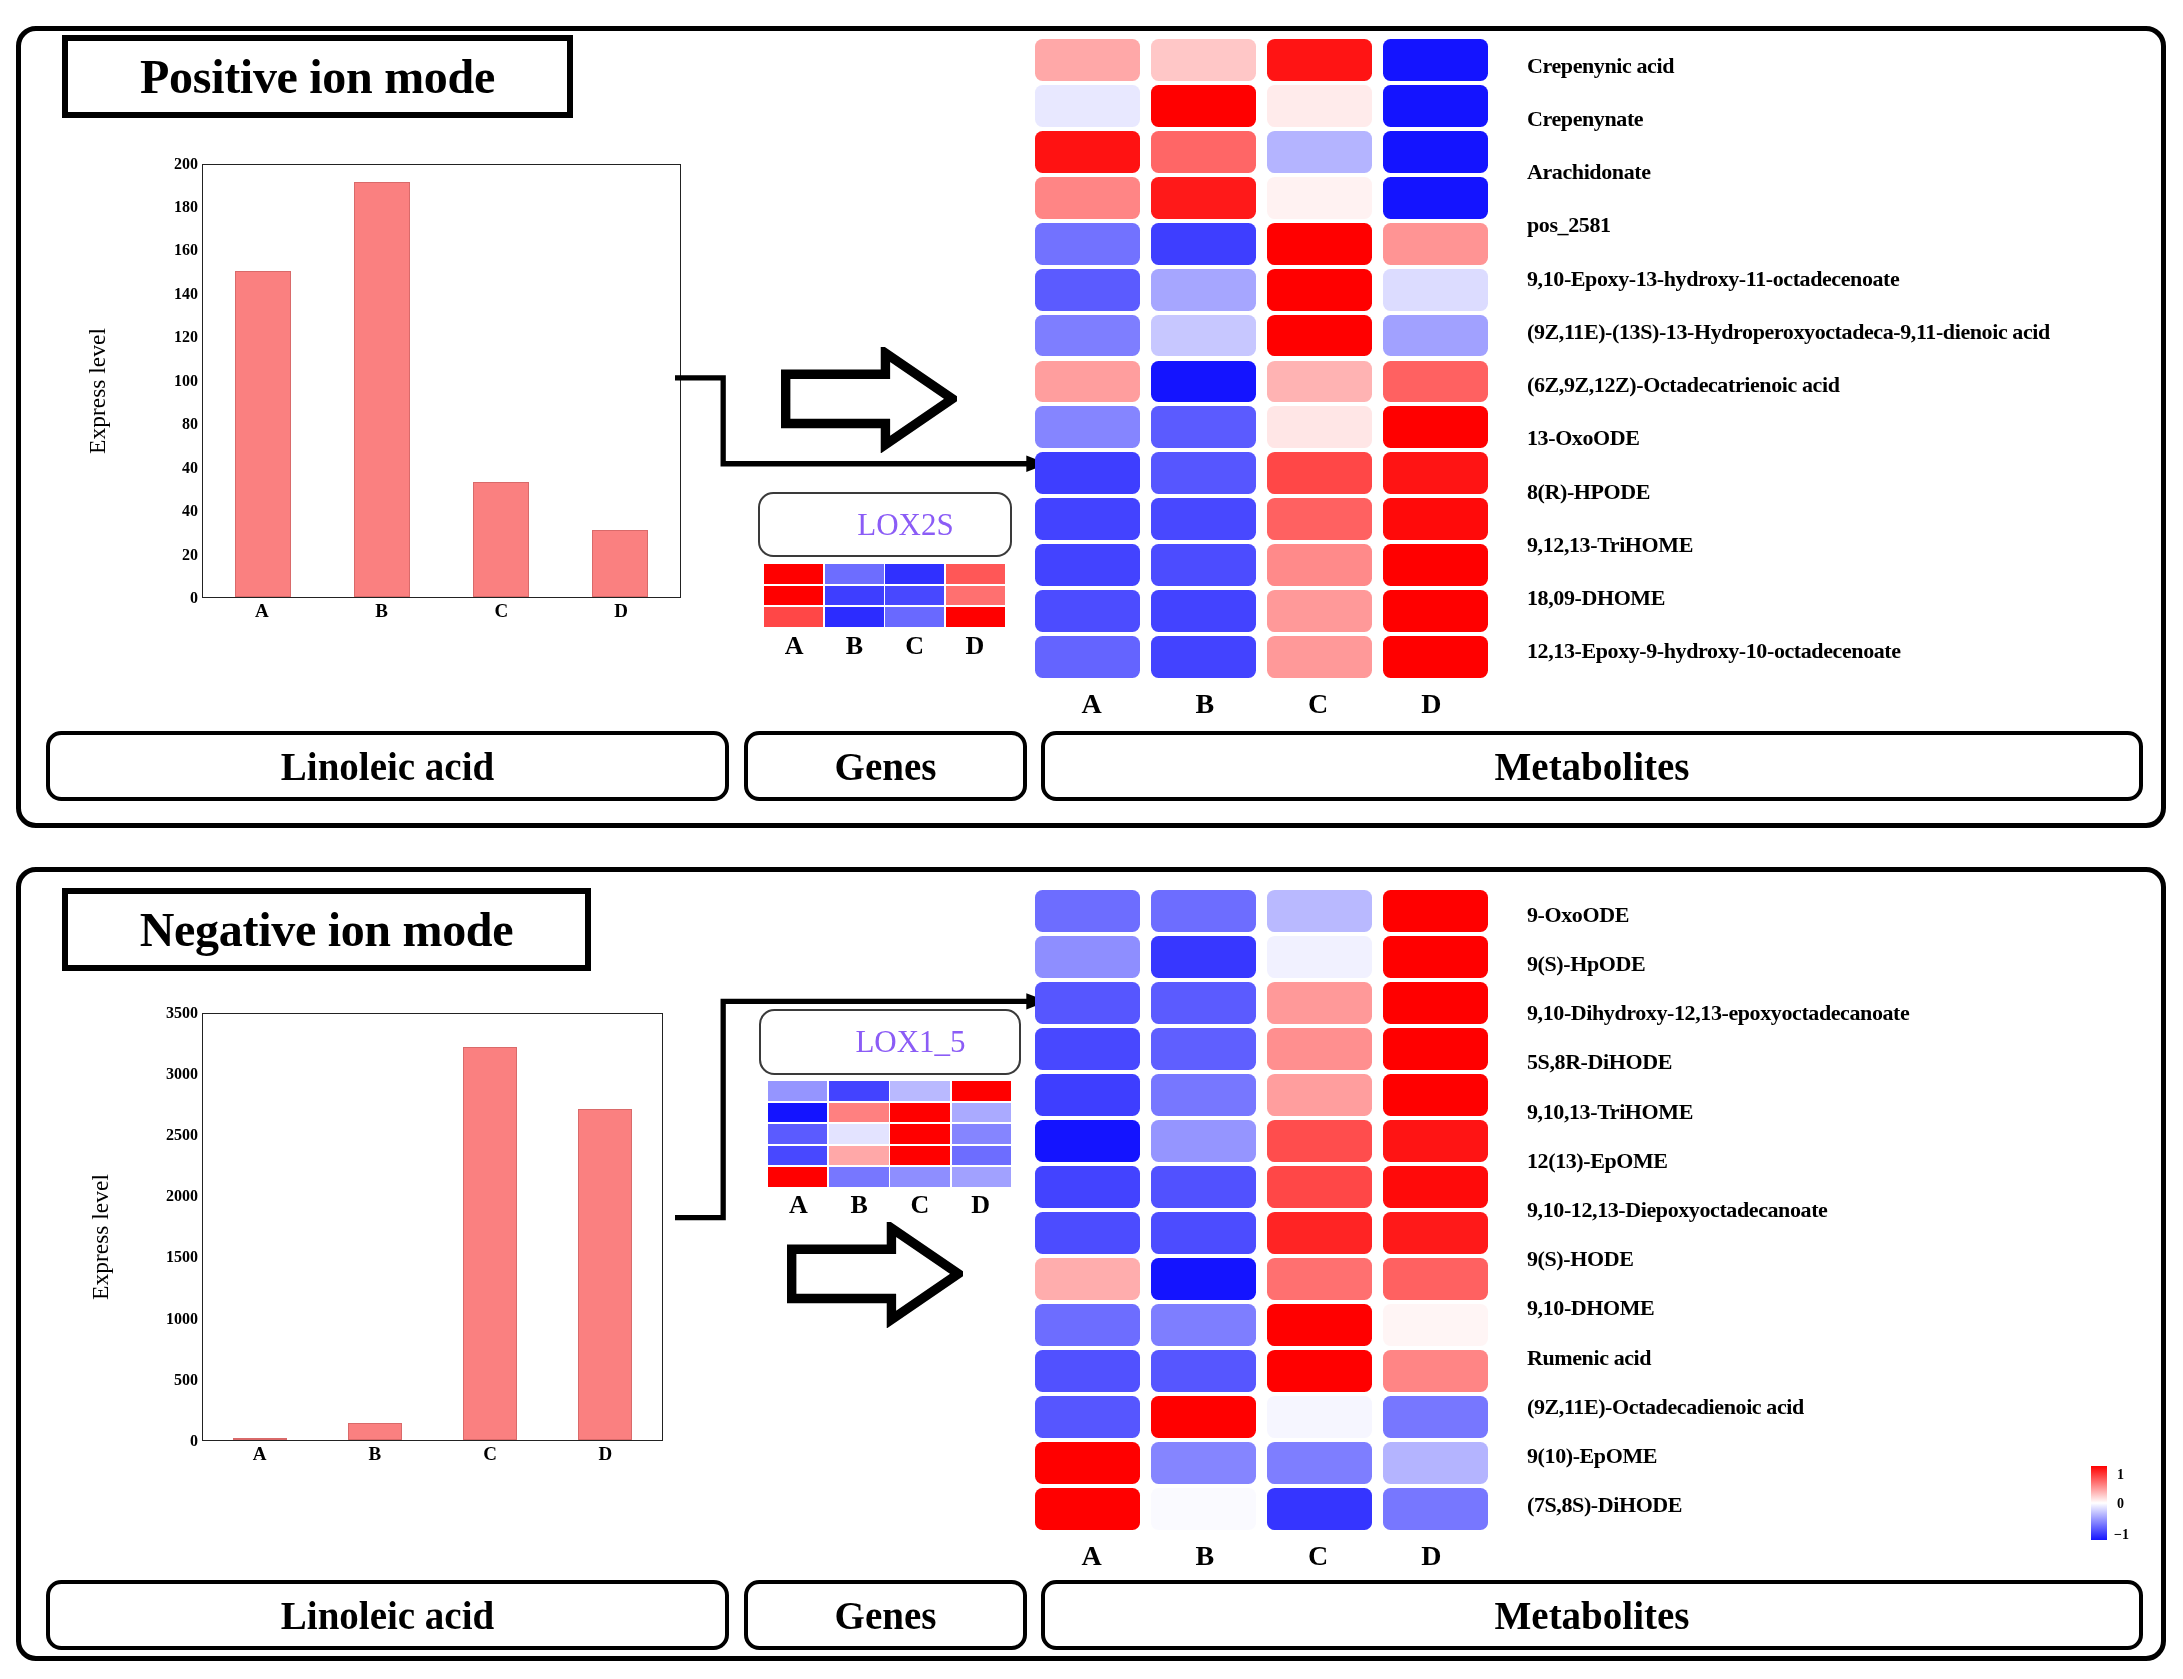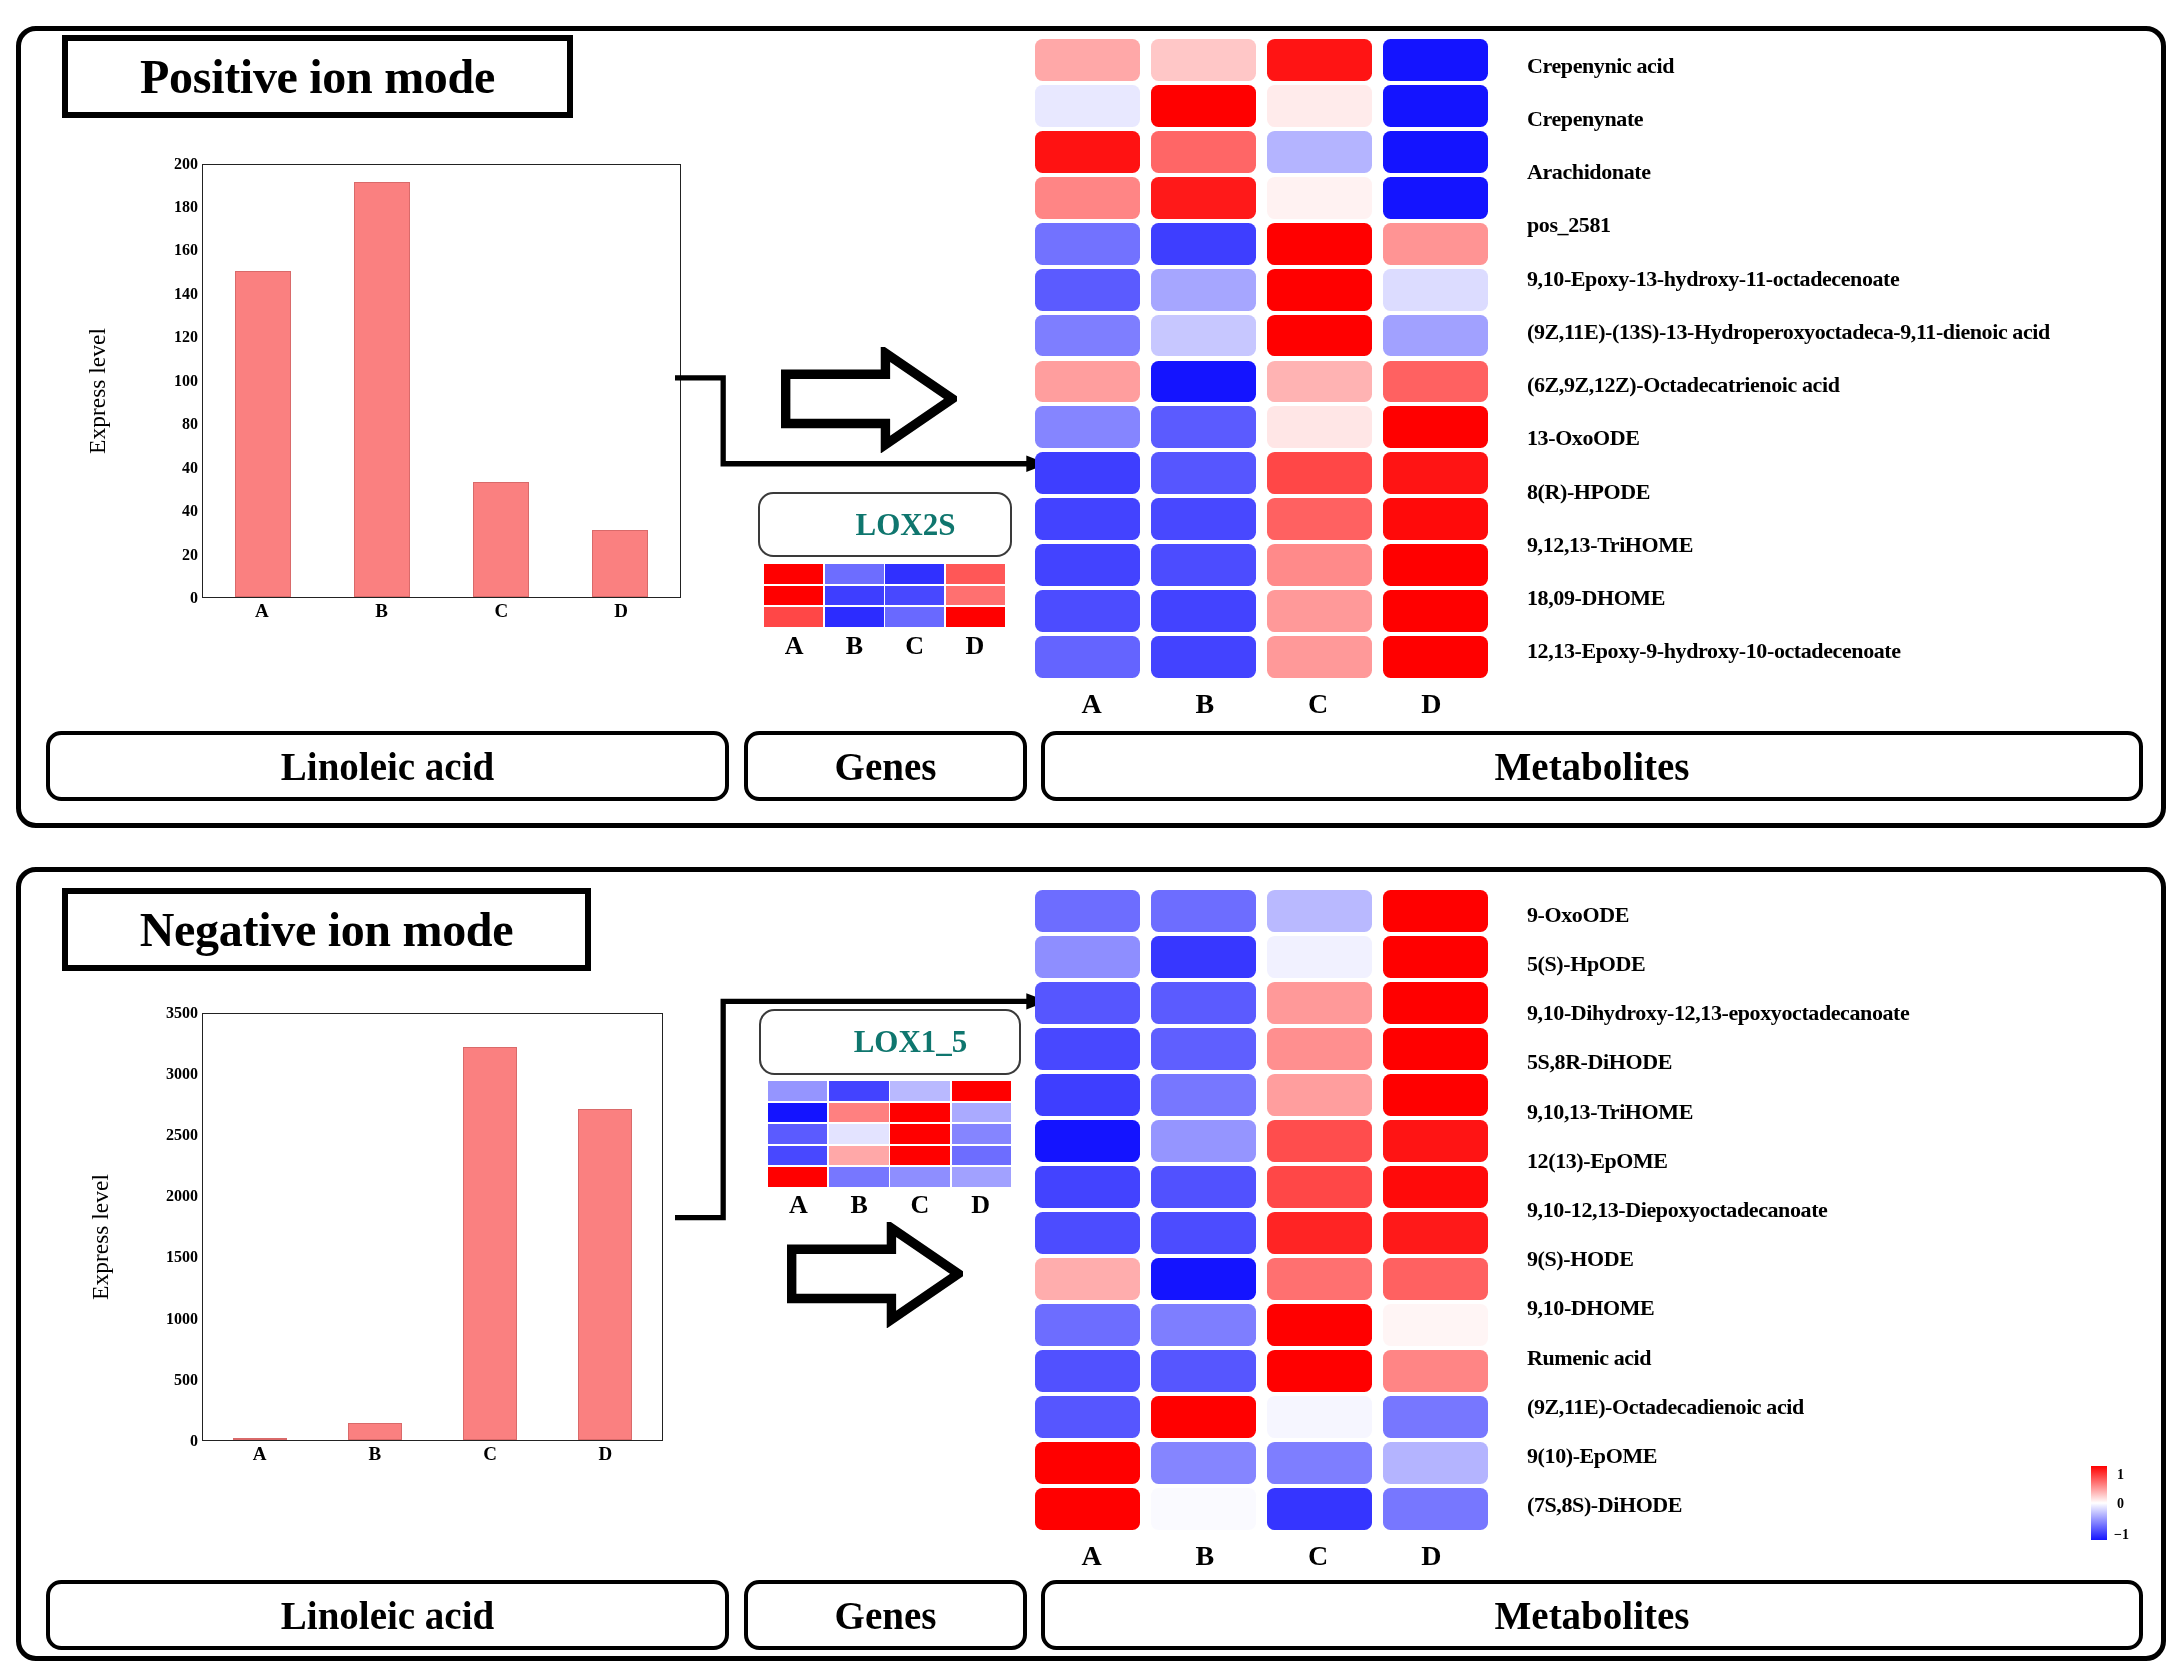--- a/index.html
+++ b/index.html
@@ -27,21 +27,21 @@
   .ytick{position:absolute;right:0;transform:translateY(-50%);font-size:16px;font-weight:bold;color:#000;text-align:right;}
   .ytickwrap{position:absolute;left:47px;top:10.6px;width:75px;bottom:31px;}
   .bars{position:absolute;left:0;right:0;bottom:0;top:0;display:flex;align-items:flex-end;justify-content:space-around;}
   .barcell{width:25%;height:100%;display:flex;flex-direction:column;justify-content:flex-end;align-items:center;}
   .bar{width:47%;background:#fa8080;border:1.2px solid #d96a6a;box-sizing:border-box;}
   .xticks{position:absolute;left:126px;right:0;bottom:3.5px;height:26px;display:flex;}
   .xtick{flex:1;text-align:center;font-size:19px;font-weight:bold;color:#000;}
 
   
   .gene-box{position:absolute;border:2.3px solid #3a3a3a;border-radius:15.3px;background:#fff;display:flex;align-items:center;justify-content:center;box-sizing:border-box;}
-  .gene-box span{font-weight:bold;font-size:31px;color:#0f766e;margin-left:41px;}
+  .gene-box span{font-weight:normal;font-size:31px;color:#8b5cf6;margin-left:41px;}
   #genebox-pos{left:758px;top:492px;width:254px;height:65px;}
   #genebox-neg{left:759px;top:1009px;width:262px;height:66px;}
 
   .gmap{position:absolute;display:grid;gap:1.8px;}
   #gmap-pos{left:764px;top:564px;width:241px;height:63px;grid-template-columns:repeat(4,1fr);grid-template-rows:repeat(3,1fr);}
   #gmap-neg{left:768px;top:1081px;width:243px;height:106px;grid-template-columns:repeat(4,1fr);grid-template-rows:repeat(5,1fr);}
   .gcell{width:100%;height:100%;}
 
   .gaxis{position:absolute;display:flex;}
   .gaxis div{flex:1;text-align:center;font-size:26px;font-weight:bold;color:#000;}
@@ -396,21 +396,21 @@
       <div class="hcell" style="background: rgb(119, 119, 255);"></div>
     </div>
   <div class="haxis" id="haxis-neg">
       <div>A</div>
       <div>B</div>
       <div>C</div>
       <div>D</div>
     </div>
   <div class="mlabels" id="mlab-neg">
       <div class="mlabel">9-OxoODE</div>
-      <div class="mlabel">5(S)-HpODE</div>
+      <div class="mlabel">9(S)-HpODE</div>
       <div class="mlabel">9,10-Dihydroxy-12,13-epoxyoctadecanoate</div>
       <div class="mlabel">5S,8R-DiHODE</div>
       <div class="mlabel">9,10,13-TriHOME</div>
       <div class="mlabel">12(13)-EpOME</div>
       <div class="mlabel">9,10-12,13-Diepoxyoctadecanoate</div>
       <div class="mlabel">9(S)-HODE</div>
       <div class="mlabel">9,10-DHOME</div>
       <div class="mlabel">Rumenic acid</div>
       <div class="mlabel">(9Z,11E)-Octadecadienoic acid</div>
       <div class="mlabel">9(10)-EpOME</div>

